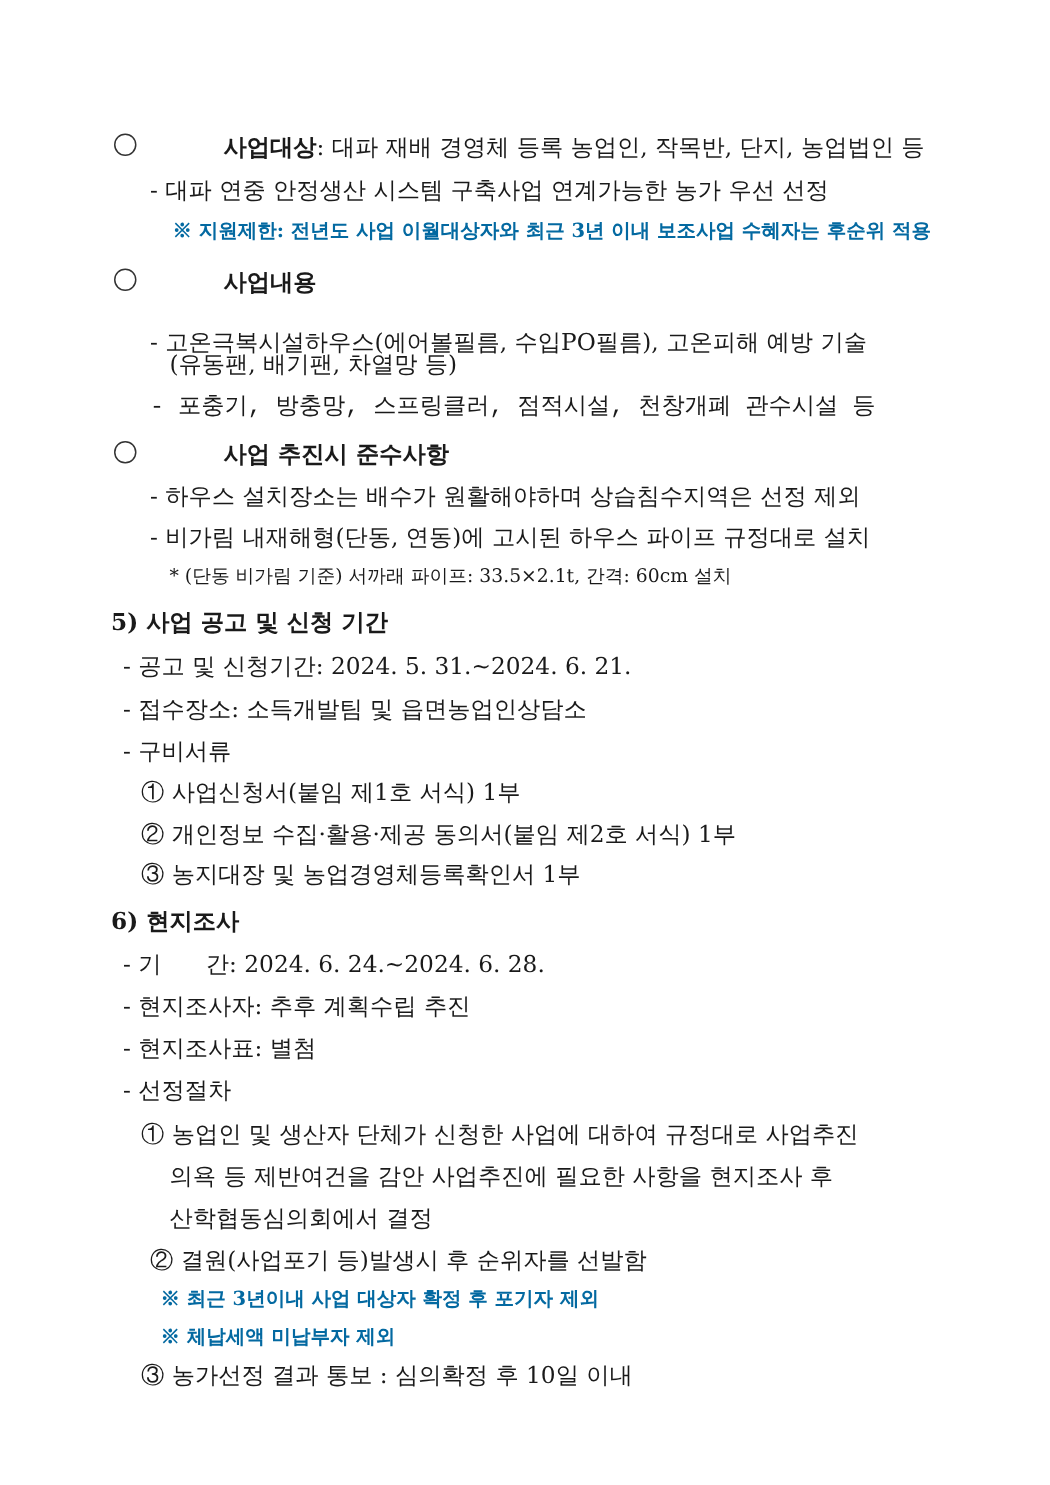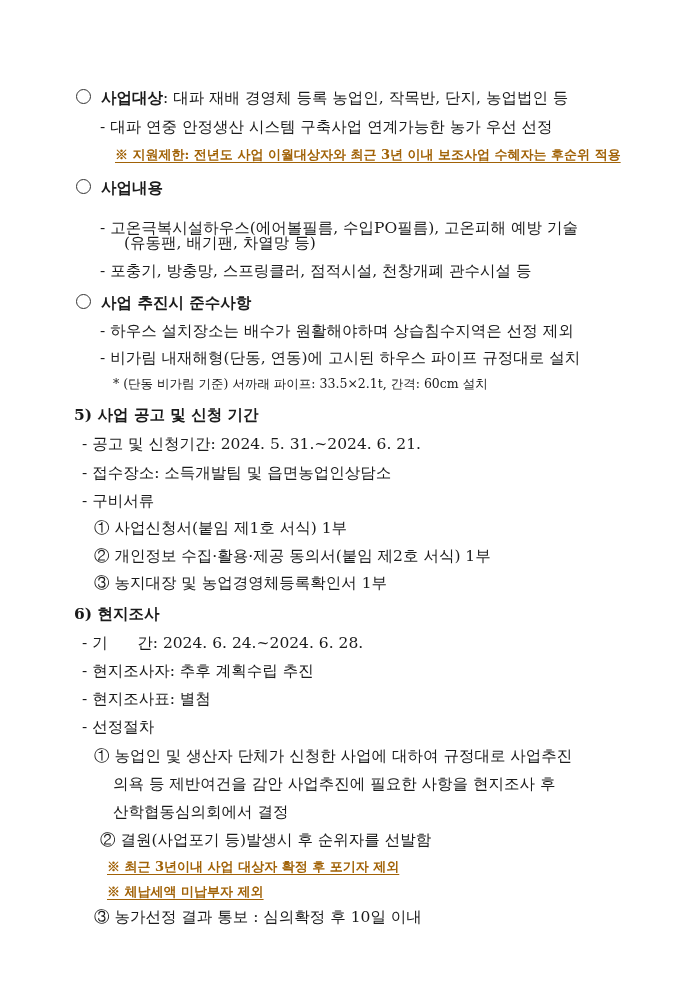--- a/index.html
+++ b/index.html
@@ -1,41 +1,41 @@
 <!DOCTYPE html>
 <html><head>
 <meta charset="utf-8">
 <style>
   html, body { margin: 0; padding: 0; background: #ffffff; }
   body { width: 700px; height: 990px; position: relative; overflow: hidden;
          font-family: "DejaVu Serif", "Liberation Serif", serif; color: #1a1a1a; }
   .line { position: absolute; white-space: nowrap; font-size: 15.5px; line-height: 20px; }
-  .bold { font-weight: bold; }
-  .red { color: #a16207; font-weight: bold; text-decoration: underline; font-size: 13px;
+  .bold { font-weight: bold; margin-left: 48px; }
+  .red { color: #0369a1; font-weight: bold; font-size: 13px;
          text-decoration-thickness: 1px; text-underline-offset: 3px; }
   .small { font-size: 12.5px; }
   .circle { display: inline-block; width: 13px; height: 13px; border: 1.4px solid #333;
             border-radius: 50%; vertical-align: -1px; margin-right: 10px; }
   .sec { font-size: 15.5px; font-weight: bold; }
 </style>
 </head>
 <body>
 
 <div class="line" style="left:76px;top:88px;">
   <span class="circle"></span><span class="bold">사업대상</span><span>: 대파 재배 경영체 등록 농업인, 작목반, 단지, 농업법인 등</span>
 </div>
 <div class="line" style="left:100px;top:117px;">- 대파 연중 안정생산 시스템 구축사업 연계가능한 농가 우선 선정</div>
 <div class="line red" style="left:115px;top:145px;">※ 지원제한: 전년도 사업 이월대상자와 최근 3년 이내 보조사업 수혜자는 후순위 적용</div>
 
 <div class="line" style="left:76px;top:178px;">
   <span class="circle"></span><span class="bold">사업내용</span>
 </div>
 <div class="line" style="left:100px;top:218px;">- 고온극복시설하우스(에어볼필름, 수입PO필름), 고온피해 예방 기술</div>
-<div class="line" style="left:124px;top:233px;">(유동팬, 배기팬, 차열망 등)</div>
-<div class="line" style="left:100px;top:261px;">- 포충기, 방충망, 스프링클러, 점적시설, 천창개폐 관수시설 등</div>
+<div class="line" style="left:113px;top:233px;">(유동팬, 배기팬, 차열망 등)</div>
+<div class="line" style="left:100px;top:261px;font-family:Liberation Mono, monospace;">- 포충기, 방충망, 스프링클러, 점적시설, 천창개폐 관수시설 등</div>
 
 <div class="line" style="left:76px;top:293px;">
   <span class="circle"></span><span class="bold">사업 추진시 준수사항</span>
 </div>
 <div class="line" style="left:100px;top:321px;">- 하우스 설치장소는 배수가 원활해야하며 상습침수지역은 선정 제외</div>
 <div class="line" style="left:100px;top:348px;">- 비가림 내재해형(단동, 연동)에 고시된 하우스 파이프 규정대로 설치</div>
 <div class="line small" style="left:113px;top:374px;">* (단동 비가림 기준) 서까래 파이프: 33.5×2.1t, 간격: 60cm 설치</div>
 
 <div class="line sec" style="left:74px;top:405px;">5) 사업 공고 및 신청 기간</div>
 <div class="line" style="left:82px;top:434px;">- 공고 및 신청기간: 2024. 5. 31.~2024. 6. 21.</div>

